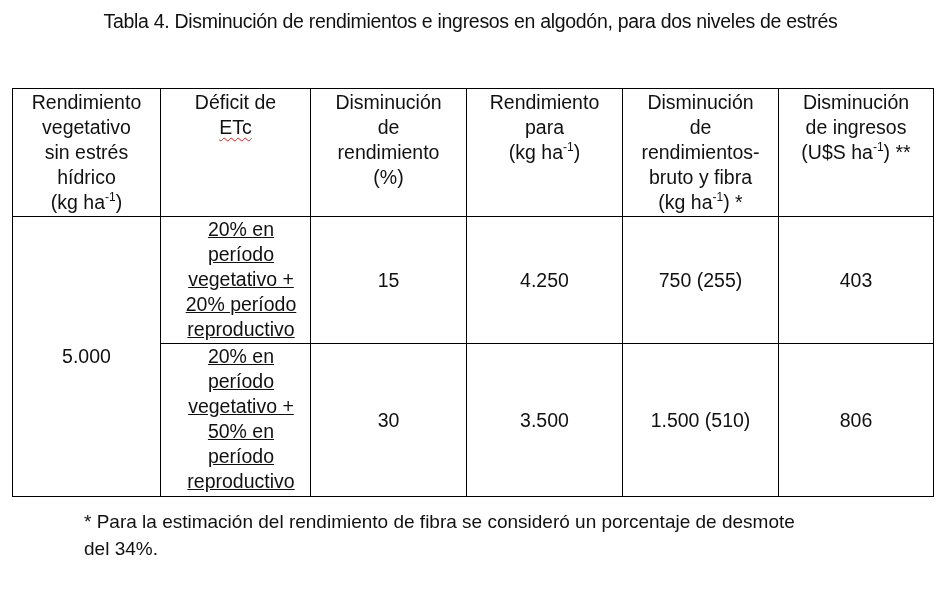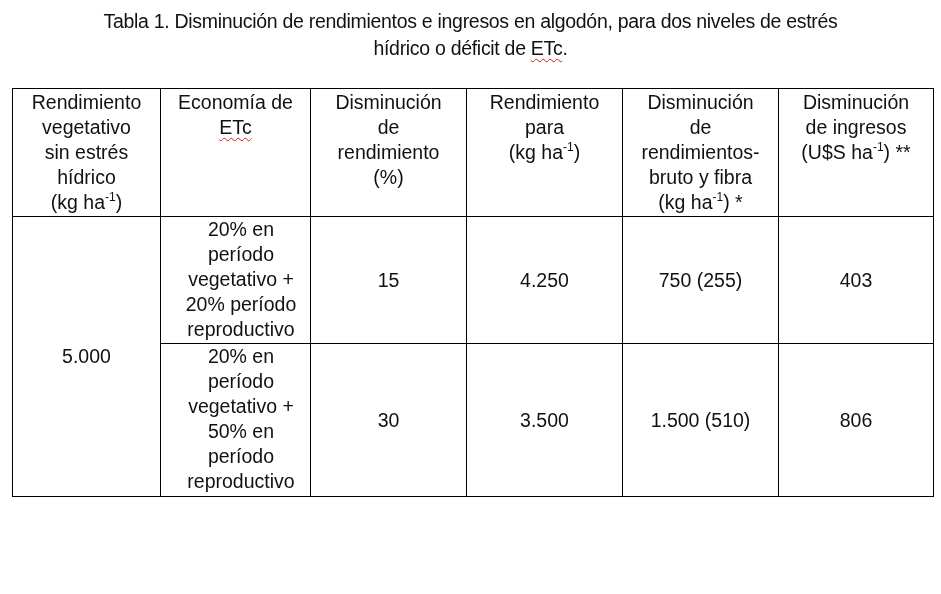--- a/index.html
+++ b/index.html
@@ -23,35 +23,34 @@
     font-size: 19.5px; line-height: 25px;
   }
   table.data td, table.data th {
     border: 1.5px solid #000000; padding: 0; vertical-align: top;
     font-weight: normal; text-align: center;
   }
   table.data th { height: 126px; padding-top: 1px; }
   .row1 td { height: 126px; }
   .row2 td { height: 152px; }
   td.mid { vertical-align: middle !important; margin-left: 48px; }
-  td.left { text-align: center; padding-left: 11px !important; vertical-align: top; }
+  td.left { text-align: center; padding-left: 11px !important; vertical-align: top; text-decoration: underline; }
   sup { font-size: 12px; line-height: 0; position: relative; top: -1px; }
   .hline { display: block; }
   .notes {
     position: absolute; left: 84px; top: 508px; width: 850px;
     font-size: 19px; line-height: 27px;
   }
   .notes div { white-space: normal; }
 </style>
 </head>
 <body>
 
 <div class="title">
-  <div>Tabla 1. Disminución de rendimientos e ingresos en algodón, para dos niveles de estrés</div>
-  <div><span>hídrico o déficit de </span><span class="squiggle">ETc</span><span>.</span></div>
+  <div>Tabla 4. Disminución de rendimientos e ingresos en algodón, para dos niveles de estrés</div>
 </div>
 
 <table class="data">
   <colgroup>
     <col style="width:148px">
       <col style="width:150px">
       <col style="width:156px">
     <col style="width:156px">
       <col style="width:156px">
       <col style="width:155px">
@@ -59,21 +58,21 @@
   <tbody>
       <tr>
     <th>
       <span class="hline">Rendimiento</span>
       <span class="hline">vegetativo</span>
       <span class="hline">sin estrés</span>
       <span class="hline">hídrico</span>
       <span class="hline"><span>(kg ha</span><sup>-1</sup><span>)</span></span>
     </th>
     <th>
-      <span class="hline">Economía de</span>
+      <span class="hline">Déficit de</span>
       <span class="hline"><span class="squiggle">ETc</span></span>
     </th>
     <th>
       <span class="hline">Disminución</span>
       <span class="hline">de</span>
       <span class="hline">rendimiento</span>
       <span class="hline">(%)</span>
     </th>
     <th>
       <span class="hline">Rendimiento</span>
@@ -119,14 +118,16 @@
     <td class="mid">30</td>
     <td class="mid">3.500</td>
     <td class="mid">1.500 (510)</td>
     <td class="mid">806</td>
   </tr>
 </tbody>
   </table>
 
 <div class="notes">
   <div>
+    <span class="hline">* Para la estimación del rendimiento de fibra se consideró un porcentaje de desmote</span>
+    <span class="hline">del 34%.</span>
   </div>
 </div>
 
 </body></html>

